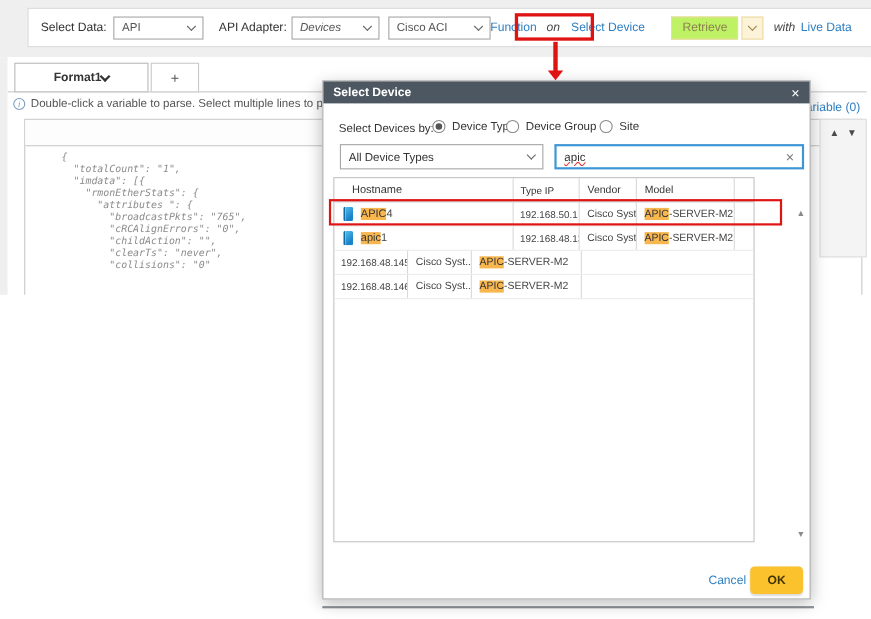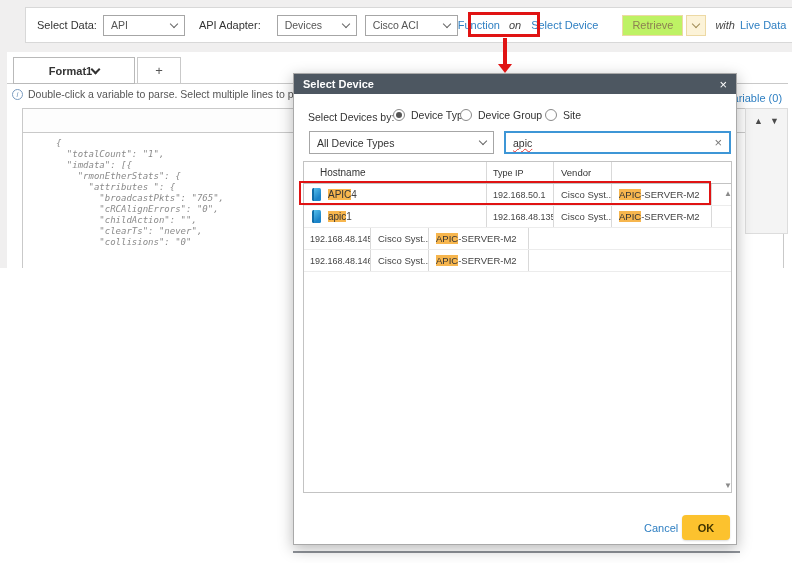--- a/index.html
+++ b/index.html
@@ -70,21 +70,21 @@
         display:flex;align-items:center;justify-content:center;flex:none;}
   .radio .dot{width:6px;height:6px;border-radius:50%;background:#555;}
   .m-typesel{left:15px;top:57px;width:185px;height:23px;font-size:10.5px;color:#333;}
   .m-search{left:210px;top:57px;width:227px;height:23px;border:2px solid #3e96d6;background:#fff;
         display:flex;align-items:center;justify-content:space-between;padding:0 7px;font-size:10.5px;}
   .squiggle{text-decoration:underline;text-decoration-style:wavy;text-decoration-color:#e53935;
         text-decoration-thickness:1px;color:#333;}
   .clear-x{color:#777;font-size:13px;cursor:pointer;}
 
   
-  .dtable{left:9px;top:87px;width:429px;height:332px;border:1px solid #c3c3c3;background:#fff;}
+  .dtable{left:9px;top:87px;width:383px;height:332px;border:1px solid #c3c3c3;background:#fff;}
   .drow{display:flex;height:22px;align-items:stretch;font-size:10px;}
   .dhead{border-bottom:1px solid #c3c3c3;color:#333;}
   .dbody{border-bottom:1px solid #ececec;color:#444;}
   .cell{display:flex;align-items:center;border-right:1px solid #d9d9d9;overflow:hidden;white-space:nowrap;}
   .c-host{width:183px;padding-left:8px;gap:7px;}
   .c-ip{width:67px;padding-left:6px;font-size:9px;}
   .c-ven{width:58px;padding-left:7px;font-size:9.5px;}
   .c-mod{width:100px;padding-left:7px;font-size:9.5px;}
   .c-scroll{width:19px;border-right:none;flex-direction:column;justify-content:flex-start;
         align-items:center;padding-top:4px;}
@@ -113,21 +113,21 @@
   <div class="abs bg-top"></div>
   <div class="abs bg-left"></div>
 
   <div class="abs toolbar">
     <span class="tb-label">Select Data:</span>
     <div class="sel" style="width:82px;margin-left:6px;">
       <span>API</span>
       <span class="chev"></span>
     </div>
     <span class="tb-label" style="margin-left:14px;">API Adapter:</span>
-    <div class="sel" style="width:80px;margin-left:16px;">
+    <div class="sel" style="width:80px;margin-left:4px;font-style:italic;">
       <span>Devices</span>
       <span class="chev"></span>
     </div>
     <div class="sel" style="width:93px;margin-left:8px;">
       <span>Cisco ACI</span>
       <span class="chev"></span>
     </div>
     <span class="link" style="">Function</span>
     <span class="ital" style="margin-left:9px;">on</span>
     <span class="link" style="margin-left:10px;">Select Device</span>
@@ -210,20 +210,21 @@
     <div class="abs m-search">
       <span class="squiggle">apic</span>
       <span class="clear-x">×</span>
     </div>
 
     <div class="abs dtable">
       <div class="drow dhead">
         <div class="cell c-host">Hostname</div>
         <div class="cell c-ip">Type IP</div>
         <div class="cell c-ven">Vendor</div>
+        <div class="cell c-mod">Model</div>
         <div class="cell c-scroll"></div>
       </div>
 
       <div class="drow dbody">
         <div class="cell c-host">
           <span class="dev-ic"></span>
           <span><span class="hl">APIC</span><span>4</span></span>
         </div>
         <div class="cell c-ip">192.168.50.1</div>
         <div class="cell c-ven">Cisco Syst...</div>

